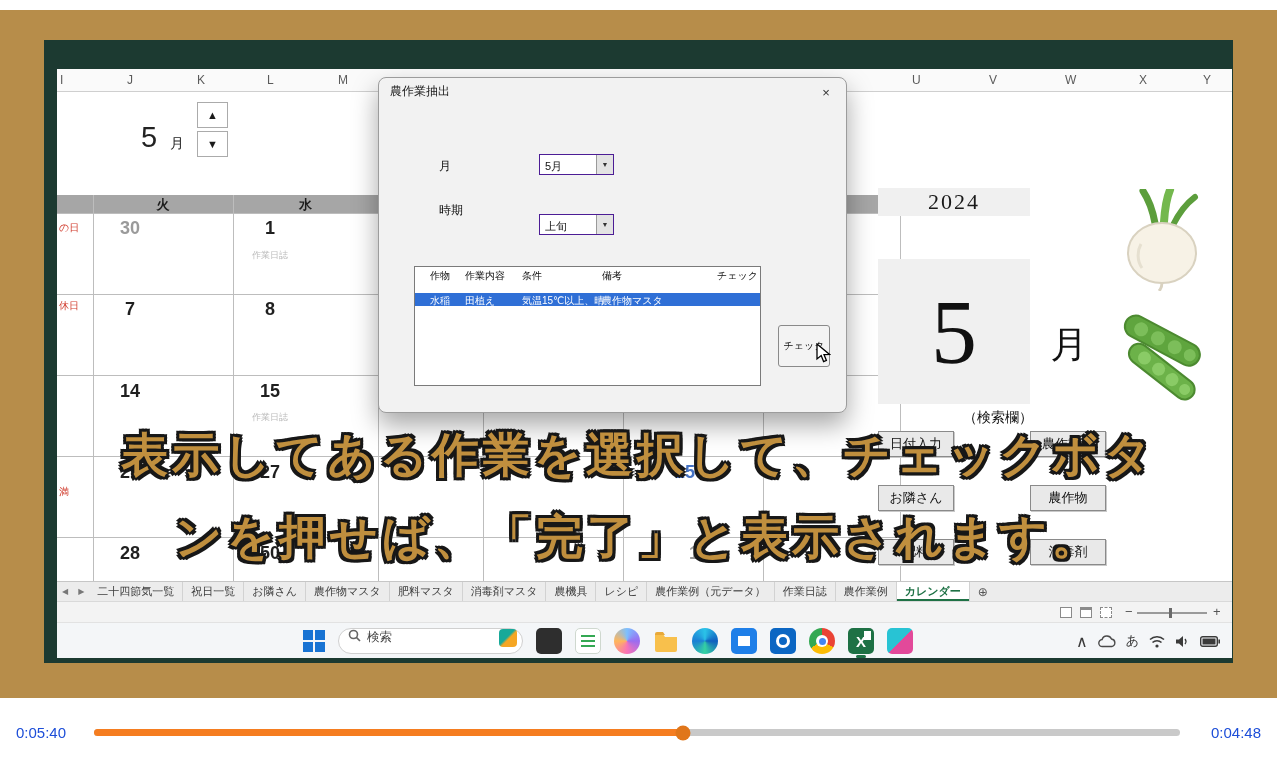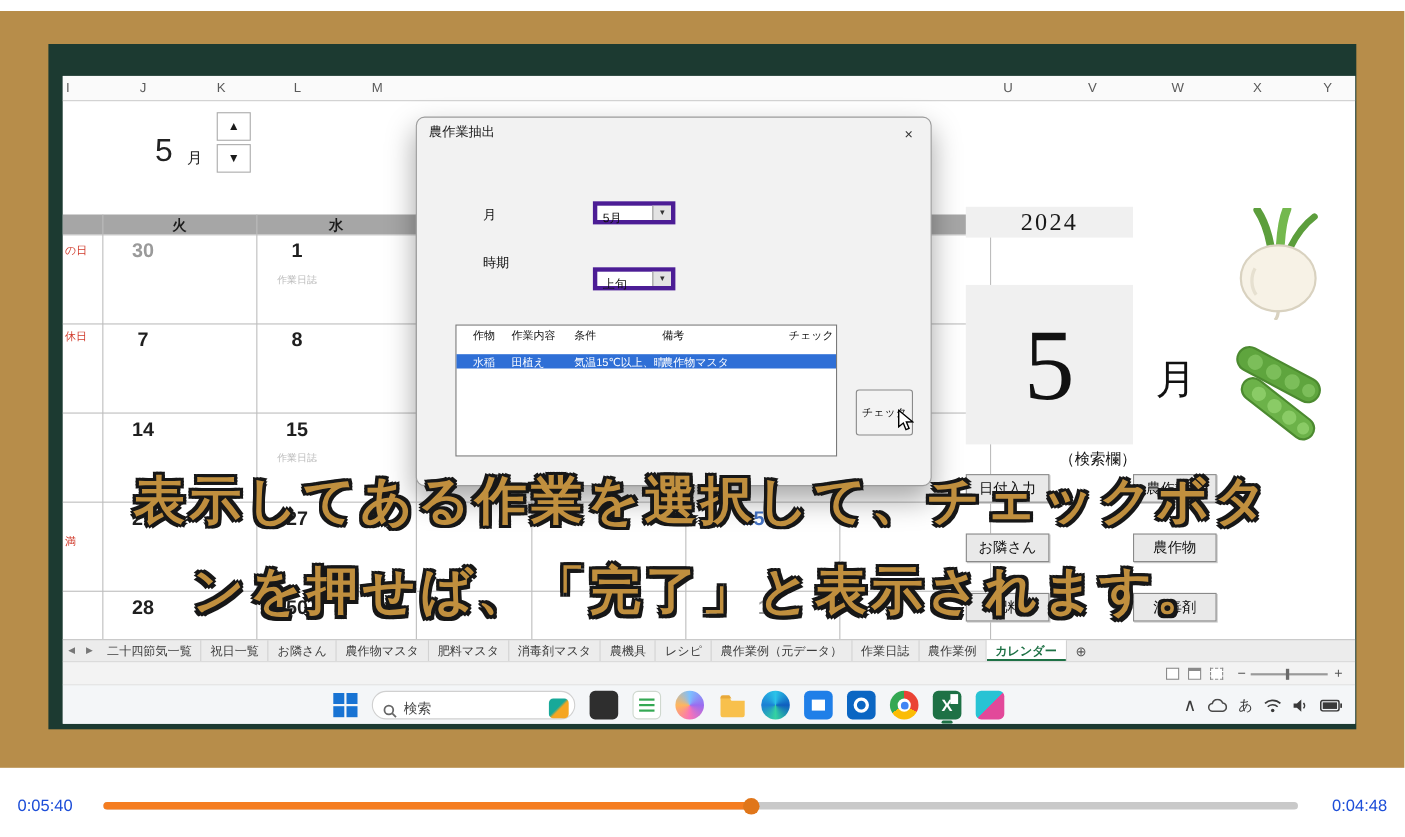--- a/index.html
+++ b/index.html
@@ -58,21 +58,21 @@
   .zoomtrack { position:absolute; top:10px; width:70px; height:2px; background:#9a9a9a; }
   .zoomthumb { position:absolute; top:6px; width:3px; height:10px; background:#6a6a6a; }
 
   
   .taskbar { left:0; top:553px; width:1175px; height:36px; background:#f4f6f8; border-top:1px solid #e2e2e2; }
   .tb-center { position:absolute; left:246px; top:0; height:36px; display:flex; align-items:center; gap:13px; }
   .tb-tray { position:absolute; right:12px; top:0; height:36px; display:flex; align-items:center; gap:10px; color:#3a3a3a; }
   .starticon { width:22px; height:22px; display:grid; grid-template-columns:10px 10px; grid-template-rows:10px 10px; gap:2px; }
   .starticon div { background:#1873d3; }
   .searchpill { width:185px; height:26px; border-radius:13px; background:#fff; border:1px solid #d0d0d0;
-                display:flex; align-items:flex-end; gap:6px; padding:0 5px 0 9px; }
+                display:flex; align-items:flex-start; gap:6px; padding:0 5px 0 9px; }
   .searchtext { flex:1; font-size:12.5px; color:#444; }
   .widgetico { width:18px; height:18px; border-radius:4px; background:linear-gradient(135deg,#18a999 45%,#f5a623 55%); }
   .appico { width:26px; height:26px; border-radius:5px; position:relative; }
   .ico-terminal { background:#2e2e2e; }
   .ico-notes { background:#fff; border:1px solid #cfd8cf; }
   .ico-notes span { position:absolute; left:5px; top:6px; width:14px; height:2px; background:#34a853; box-shadow:0 5px 0 #34a853, 0 10px 0 #34a853; }
   .ico-copilot { border-radius:50%; background:conic-gradient(#7cc0ff,#9a6cf0,#f973b6,#ffb65c,#7cc0ff); }
   .ico-edge { border-radius:50%; background:conic-gradient(from 180deg,#35d2a2,#1b7fd4,#2bc3e8,#0f5ebf,#35d2a2); }
   .ico-store { background:#1f7fe8; }
   .ico-store span { position:absolute; left:7px; top:8px; width:12px; height:10px; background:#fff; }
@@ -82,26 +82,26 @@
   .ico-chrome .cwhite { position:absolute; left:7px; top:7px; width:12px; height:12px; border-radius:50%; background:#fff; }
   .ico-chrome .cblue { position:absolute; left:9.5px; top:9.5px; width:7px; height:7px; border-radius:50%; background:#4285f4; }
   .ico-excel { background:#1e7145; display:flex; align-items:center; justify-content:center; color:#fff; font-weight:bold; font-size:15px; }
   .ico-excel .page-corner { position:absolute; right:3px; top:3px; width:7px; height:9px; background:#fff; }
   .ico-active-bar { position:absolute; left:8px; bottom:-4px; width:10px; height:3px; background:#1e7145; border-radius:2px; }
   .ico-powertoys { background:linear-gradient(135deg,#28c3d4 50%,#e2499a 50%); }
   .ime { font-size:13px; }
 
   
   .dialog { left:321px; top:8px; width:469px; height:336px; background:#f2f2f2; border:1px solid #9c9c9c;
-            border-radius:8px; box-shadow:0 12px 26px rgba(0,0,0,.35);margin-top:29px; }
+            border-radius:8px; box-shadow:0 12px 26px rgba(0,0,0,.35); }
   .dialog-title { height:26px; display:flex; align-items:center; padding:0 11px; font-size:12px; color:#1a1a1a; }
   .dialog-close { position:absolute; right:10px; top:5px; width:20px; height:18px; display:flex; align-items:center; justify-content:center;
                   font-size:13px; color:#333; cursor:default; }
   .dlg-label { position:absolute; font-size:12px; color:#111; }
-  .combo { position:absolute; width:75px; height:21px; background:#fff; border:4px solid #4c1d95; display:flex; }
+  .combo { position:absolute; width:75px; height:21px; background:#fff; border:1px solid #4c1d95; display:flex; }
   .combo-value { flex:1; font-size:11px; padding:4px 0 0 5px; color:#111; }
   .combo-btn { width:17px; background:#e3e3e3; border-left:1px solid #9a9a9a; display:flex; align-items:center; justify-content:center;
                font-size:7px; color:#333; }
   .listbox { position:absolute; left:35px; top:188px; width:347px; height:120px; background:#fff; border:1px solid #7a7a7a; font-size:10px; }
   .lb-head { position:absolute; top:2px; color:#111; white-space:nowrap; }
   .lb-row { position:absolute; left:0; right:0; top:26px; height:13px; background:#2f6fd6; color:#fff; }
   .lb-cell { position:absolute; top:1px; white-space:nowrap; }
   .checkbtn { position:absolute; left:399px; top:247px; width:52px; height:42px; background:#f3f3f3; border:1px solid #8a8a8a;
               border-radius:3px; font-size:10px; color:#111; display:flex; align-items:center; justify-content:center;
               font-family:"Liberation Sans","DejaVu Sans",sans-serif; }

